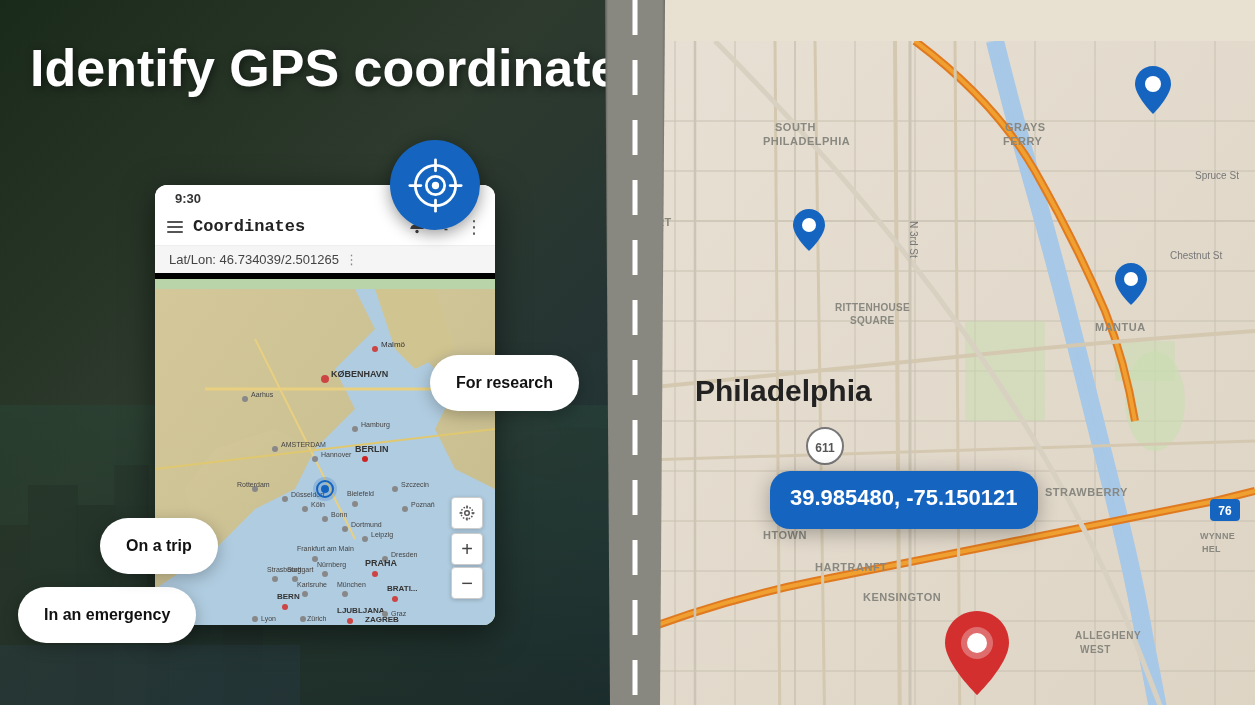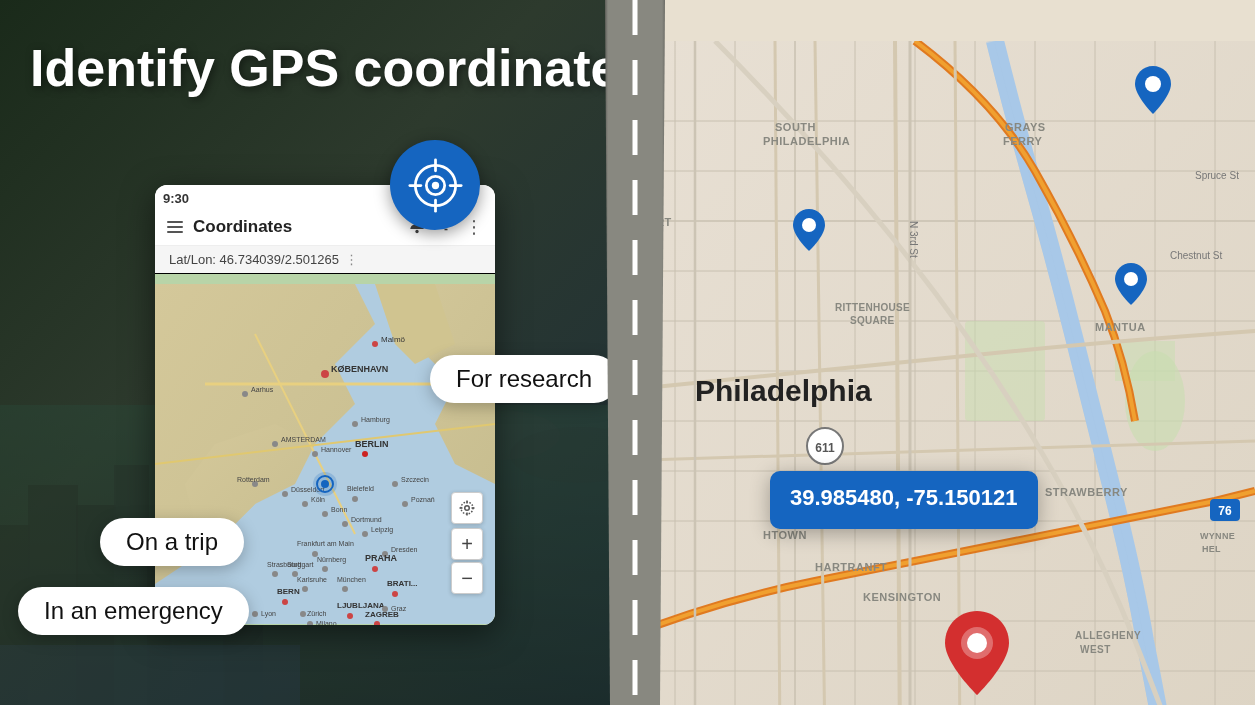--- a/index.html
+++ b/index.html
@@ -65,54 +65,55 @@
       height: 440px;
       background: white;
       border-radius: 12px;
       box-shadow: 0 8px 32px rgba(0,0,0,0.5);
       overflow: hidden;
       z-index: 15;
     }
 
     .phone-status-bar {
       background: white;
-      padding: 6px 8px 2px;
+      padding: 6px 20px 2px;
       font-size: 13px;
       font-weight: 600;
       color: #333;
     }
 
     .phone-toolbar {
       background: white;
       display: flex;
       align-items: center;
       padding: 6px 12px;
       border-bottom: 1px solid #eee;
       gap: 10px;
     }
 
     .toolbar-title {
       font-size: 17px;
       font-weight: 700;
       flex: 1;
       color: #222;
+      font-family: Liberation Mono, monospace;
     }
 
     .toolbar-icon {
       font-size: 18px;
       color: #444;
       cursor: pointer;
     }
 
     .phone-coords-bar {
       background: #f5f5f5;
       padding: 6px 14px;
       font-size: 13px;
       color: #444;
-      border-bottom: 1px solid #000000;
+      border-bottom: 6px solid #000000;
       display: flex;
       align-items: center;
       gap: 6px;
     }
 
     .phone-map-area {
       width: 100%;
       height: calc(100% - 80px);
       position: relative;
       background: #b8d4a8;
@@ -182,23 +183,23 @@
     .gps-target-icon svg {
       width: 55px;
       height: 55px;
     }
 
     
     .tag {
       position: absolute;
       background: white;
       border-radius: 30px;
-      padding: 10px 26px;
-      font-size: 24px;
-      font-weight: 400;
+      padding: 19px 26px;
+      font-size: 16px;
+      font-weight: 700;
       color: #111;
       box-shadow: 0 4px 16px rgba(0,0,0,0.25);
       z-index: 20;
       white-space: nowrap;
     }
 
     .tag-for-research {
       top: 355px;
       left: 430px;
     }
@@ -215,21 +216,21 @@
 
     .tag-emergency {
       top: 587px;
       left: 18px;
     }
 
     
     .coord-popup {
       position: absolute;
       background: #1565C0;
-      border-radius: 10px;
+      border-radius: 20px;
       padding: 14px 20px;
       z-index: 20;
       max-width: 300px;
       text-align: center;
       box-shadow: 0 4px 20px rgba(0,0,0,0.3);
     }
 
     .coord-popup .coord-value {
       color: white;
       font-size: 22px;

